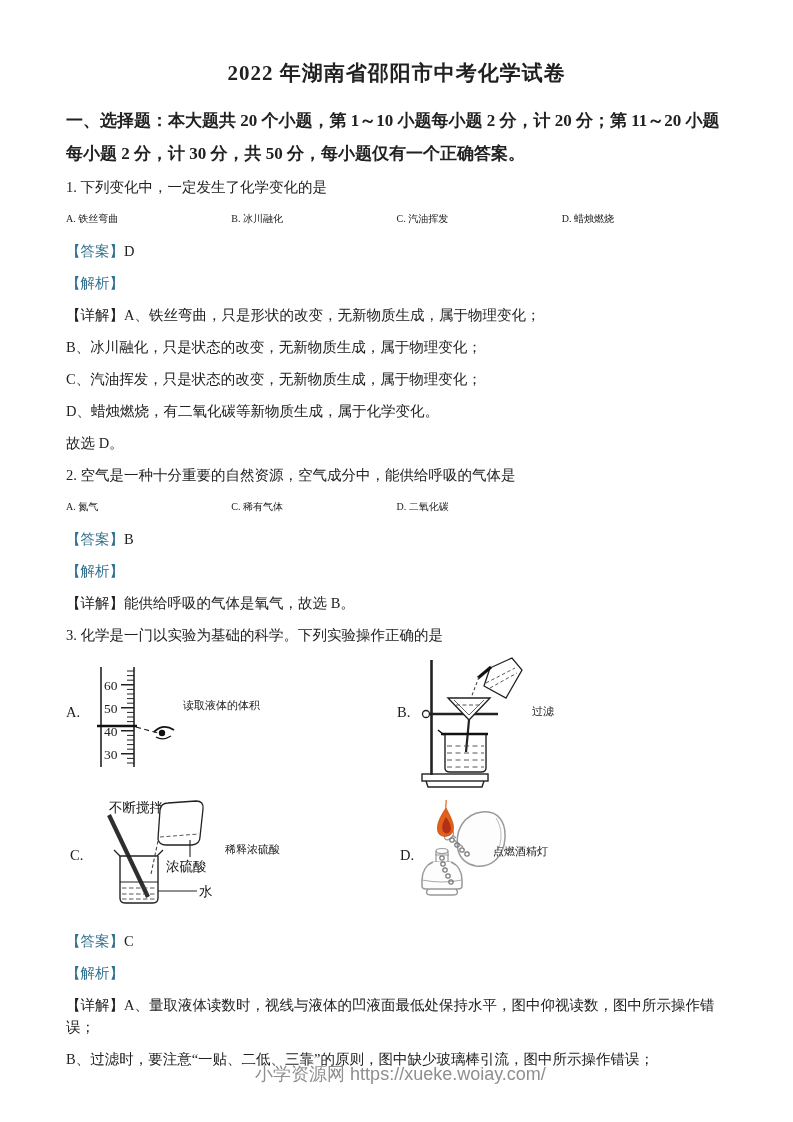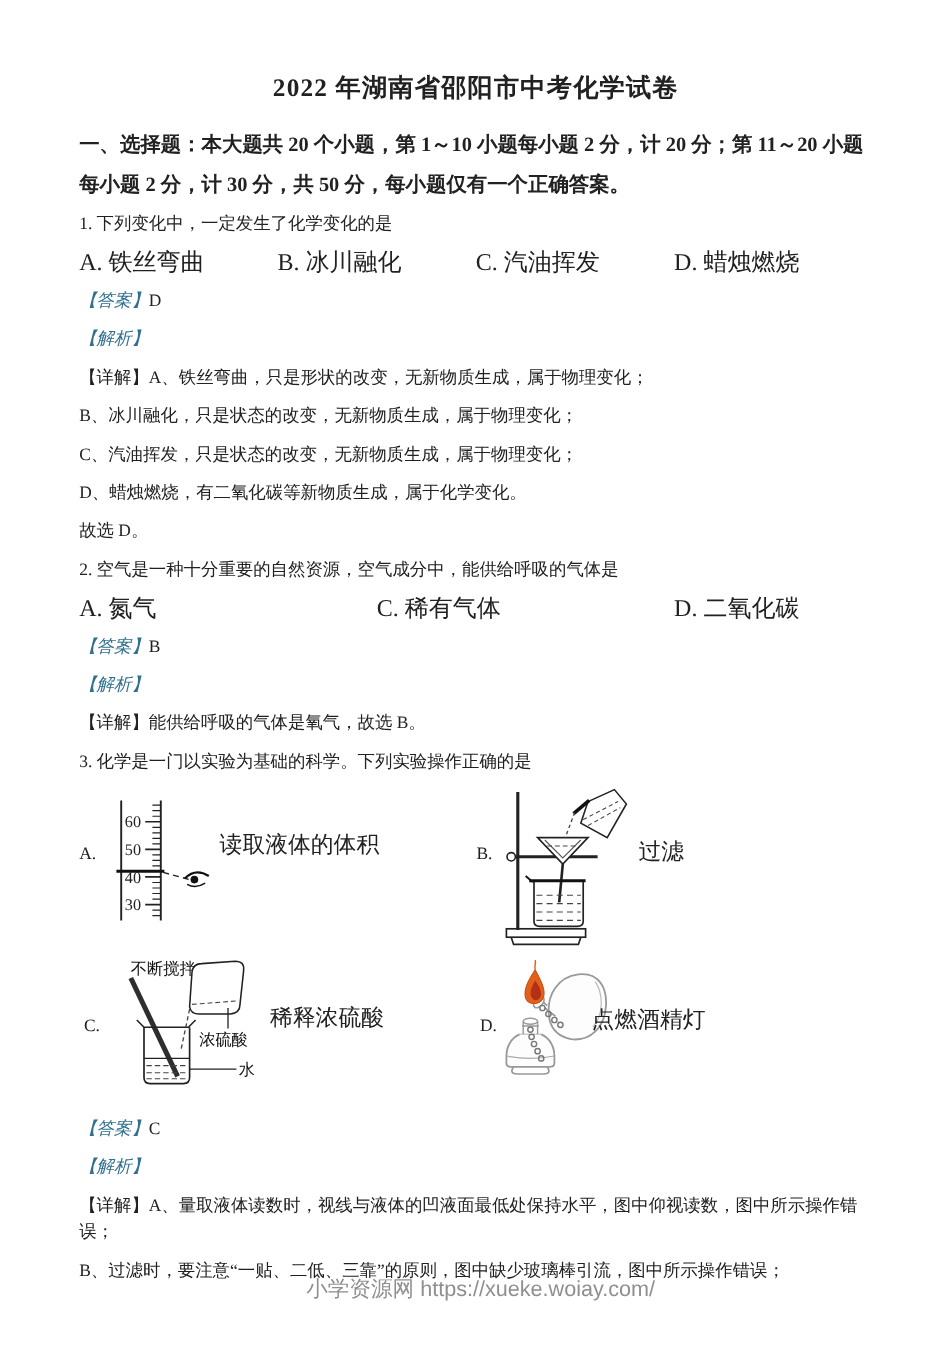--- a/index.html
+++ b/index.html
@@ -10,28 +10,28 @@
   }
   .page{padding:58px 66px 0 66px;}
   .doc-title{
     text-align:center;font-size:21px;font-weight:bold;line-height:30px;
     margin:0 0 16px 0;letter-spacing:1px;
   }
   .section-header{
     font-size:17px;font-weight:bold;line-height:33px;margin:0 0 6px 0;
   }
   p.line{font-size:14.5px;line-height:22px;margin:0 0 10px 0;}
-  .options-row{display:flex;font-size:20px;line-height:22px;margin:0 0 10px 0;justify-content:space-between;}
+  .options-row{display:flex;font-size:10px;line-height:22px;margin:0 0 10px 0;}
   .options-row .opt{width:25%;white-space:nowrap;}
-  .tag-blue{color:#31708f;font-style:italic;}
+  .tag-blue{color:#31708f;}
   .fig-row{position:relative;}
   .fig-row1{height:142px;}
   .fig-row2{height:122px;margin-bottom:10px;}
   .fig-key{position:absolute;font-size:14.5px;line-height:22px;}
-  .fig-caption{position:absolute;font-size:19px;line-height:22px;text-align:center;}
+  .fig-caption{position:absolute;font-size:11px;line-height:22px;text-align:center;}
   .fig-art{position:absolute;}
   svg text{font-family:"Liberation Serif","DejaVu Serif",serif;}
   .footer{
     position:absolute;left:4px;top:1062px;width:100%;text-align:center;
     font-family:"Liberation Sans","DejaVu Sans",sans-serif;
     font-size:18px;color:#8f8f8f;
   }
 </style>
 </head>
 <body>

